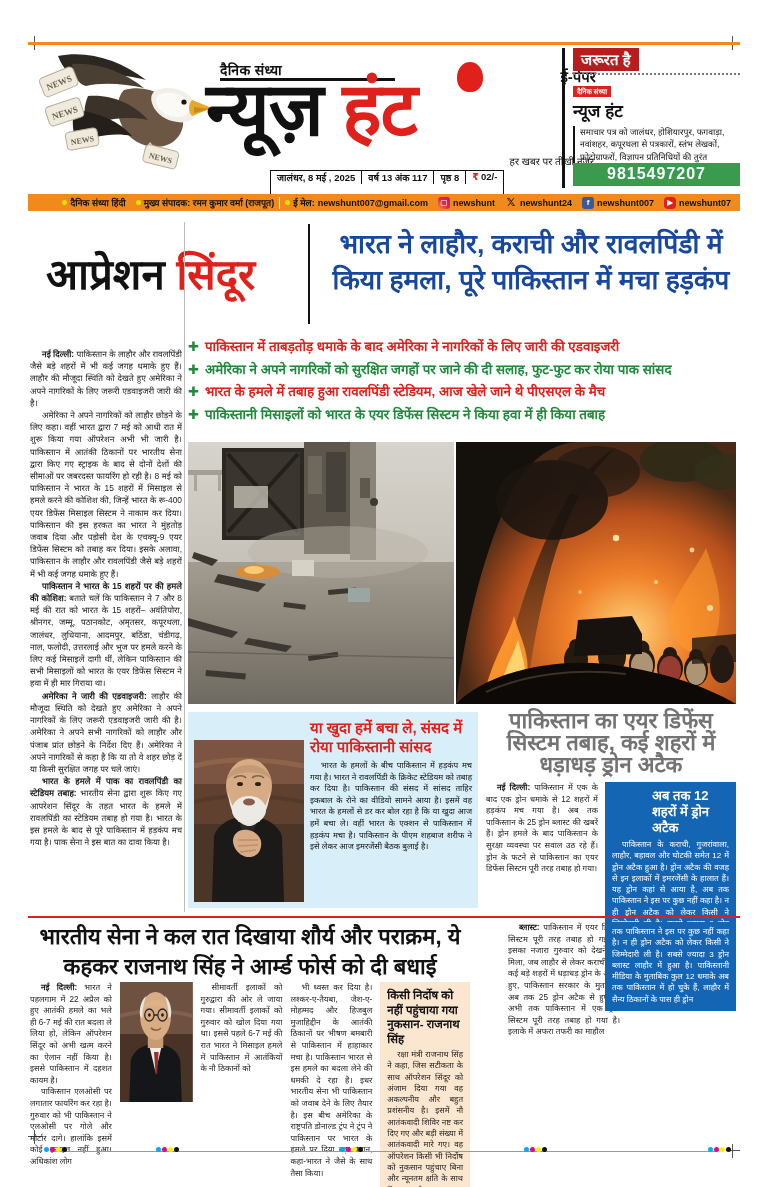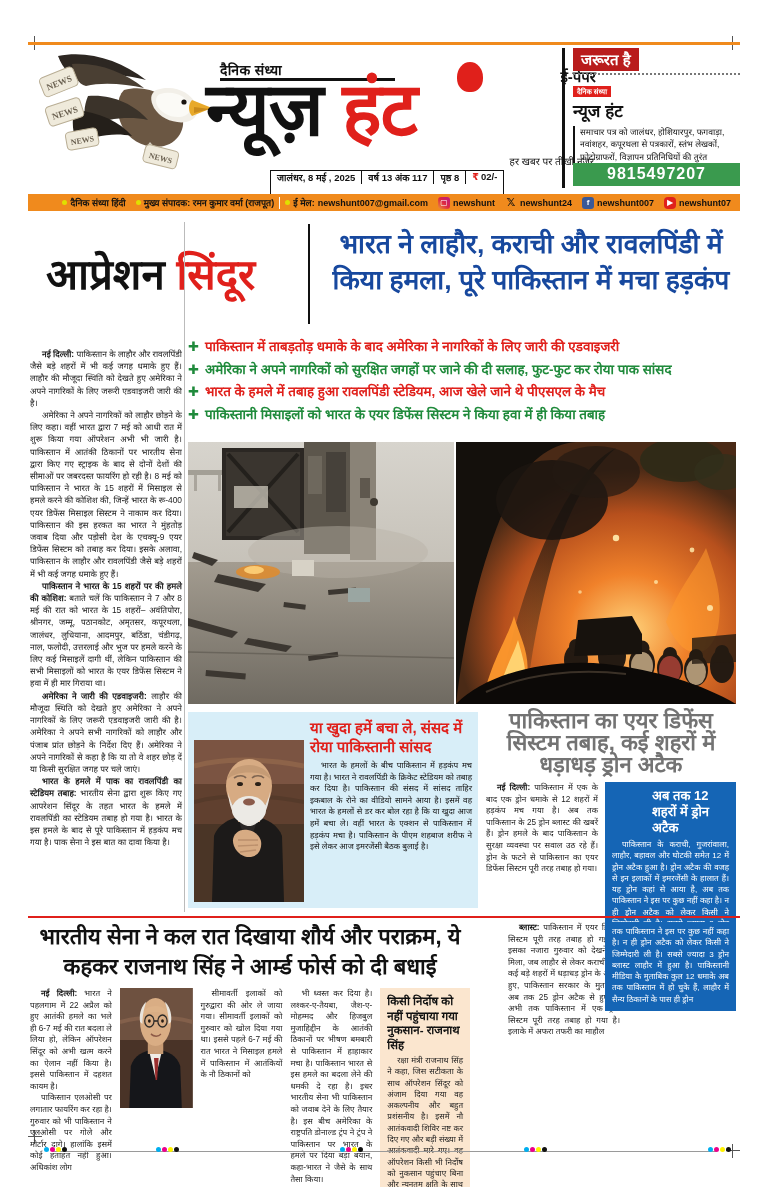--- a/index.html
+++ b/index.html
@@ -220,21 +220,21 @@
 
   
   .bottom-rule {
     position: absolute; left: 28px; right: 28px; top: 916px; height: 2px; background: #e0201b;
   }
 
   
   .story-bottom { position: absolute; left: 30px; top: 922px; width: 440px; }
   .sb-head {
     font-size: 22px; line-height: 30px; font-weight: bold; color: #111;
-    text-align: center; margin-bottom: 6px;
+    text-align: center; margin-bottom: 0;
   }
   .sb-cols { display: flex; gap: 8px; }
   .sb-c1 { width: 106px; font-size: 8.2px; line-height: 11.6px; color: #1c1c1c; text-align: justify; }
   .sb-c1 p { margin: 0; text-indent: 11px; }
   .sb-c1 .lead { font-weight: bold; }
   .sb-photo { width: 94px; height: 120px; overflow: hidden; }
   .sb-photo svg { width: 100%; height: 100%; display: block; }
   .sb-c2 { width: 106px; font-size: 8.2px; line-height: 11.6px; color: #1c1c1c; text-align: justify; }
   .sb-c2 p { margin: 0; text-indent: 11px; }
   .sb-beige { width: 112px; background: #fbe6cf; padding: 6px 7px; }

